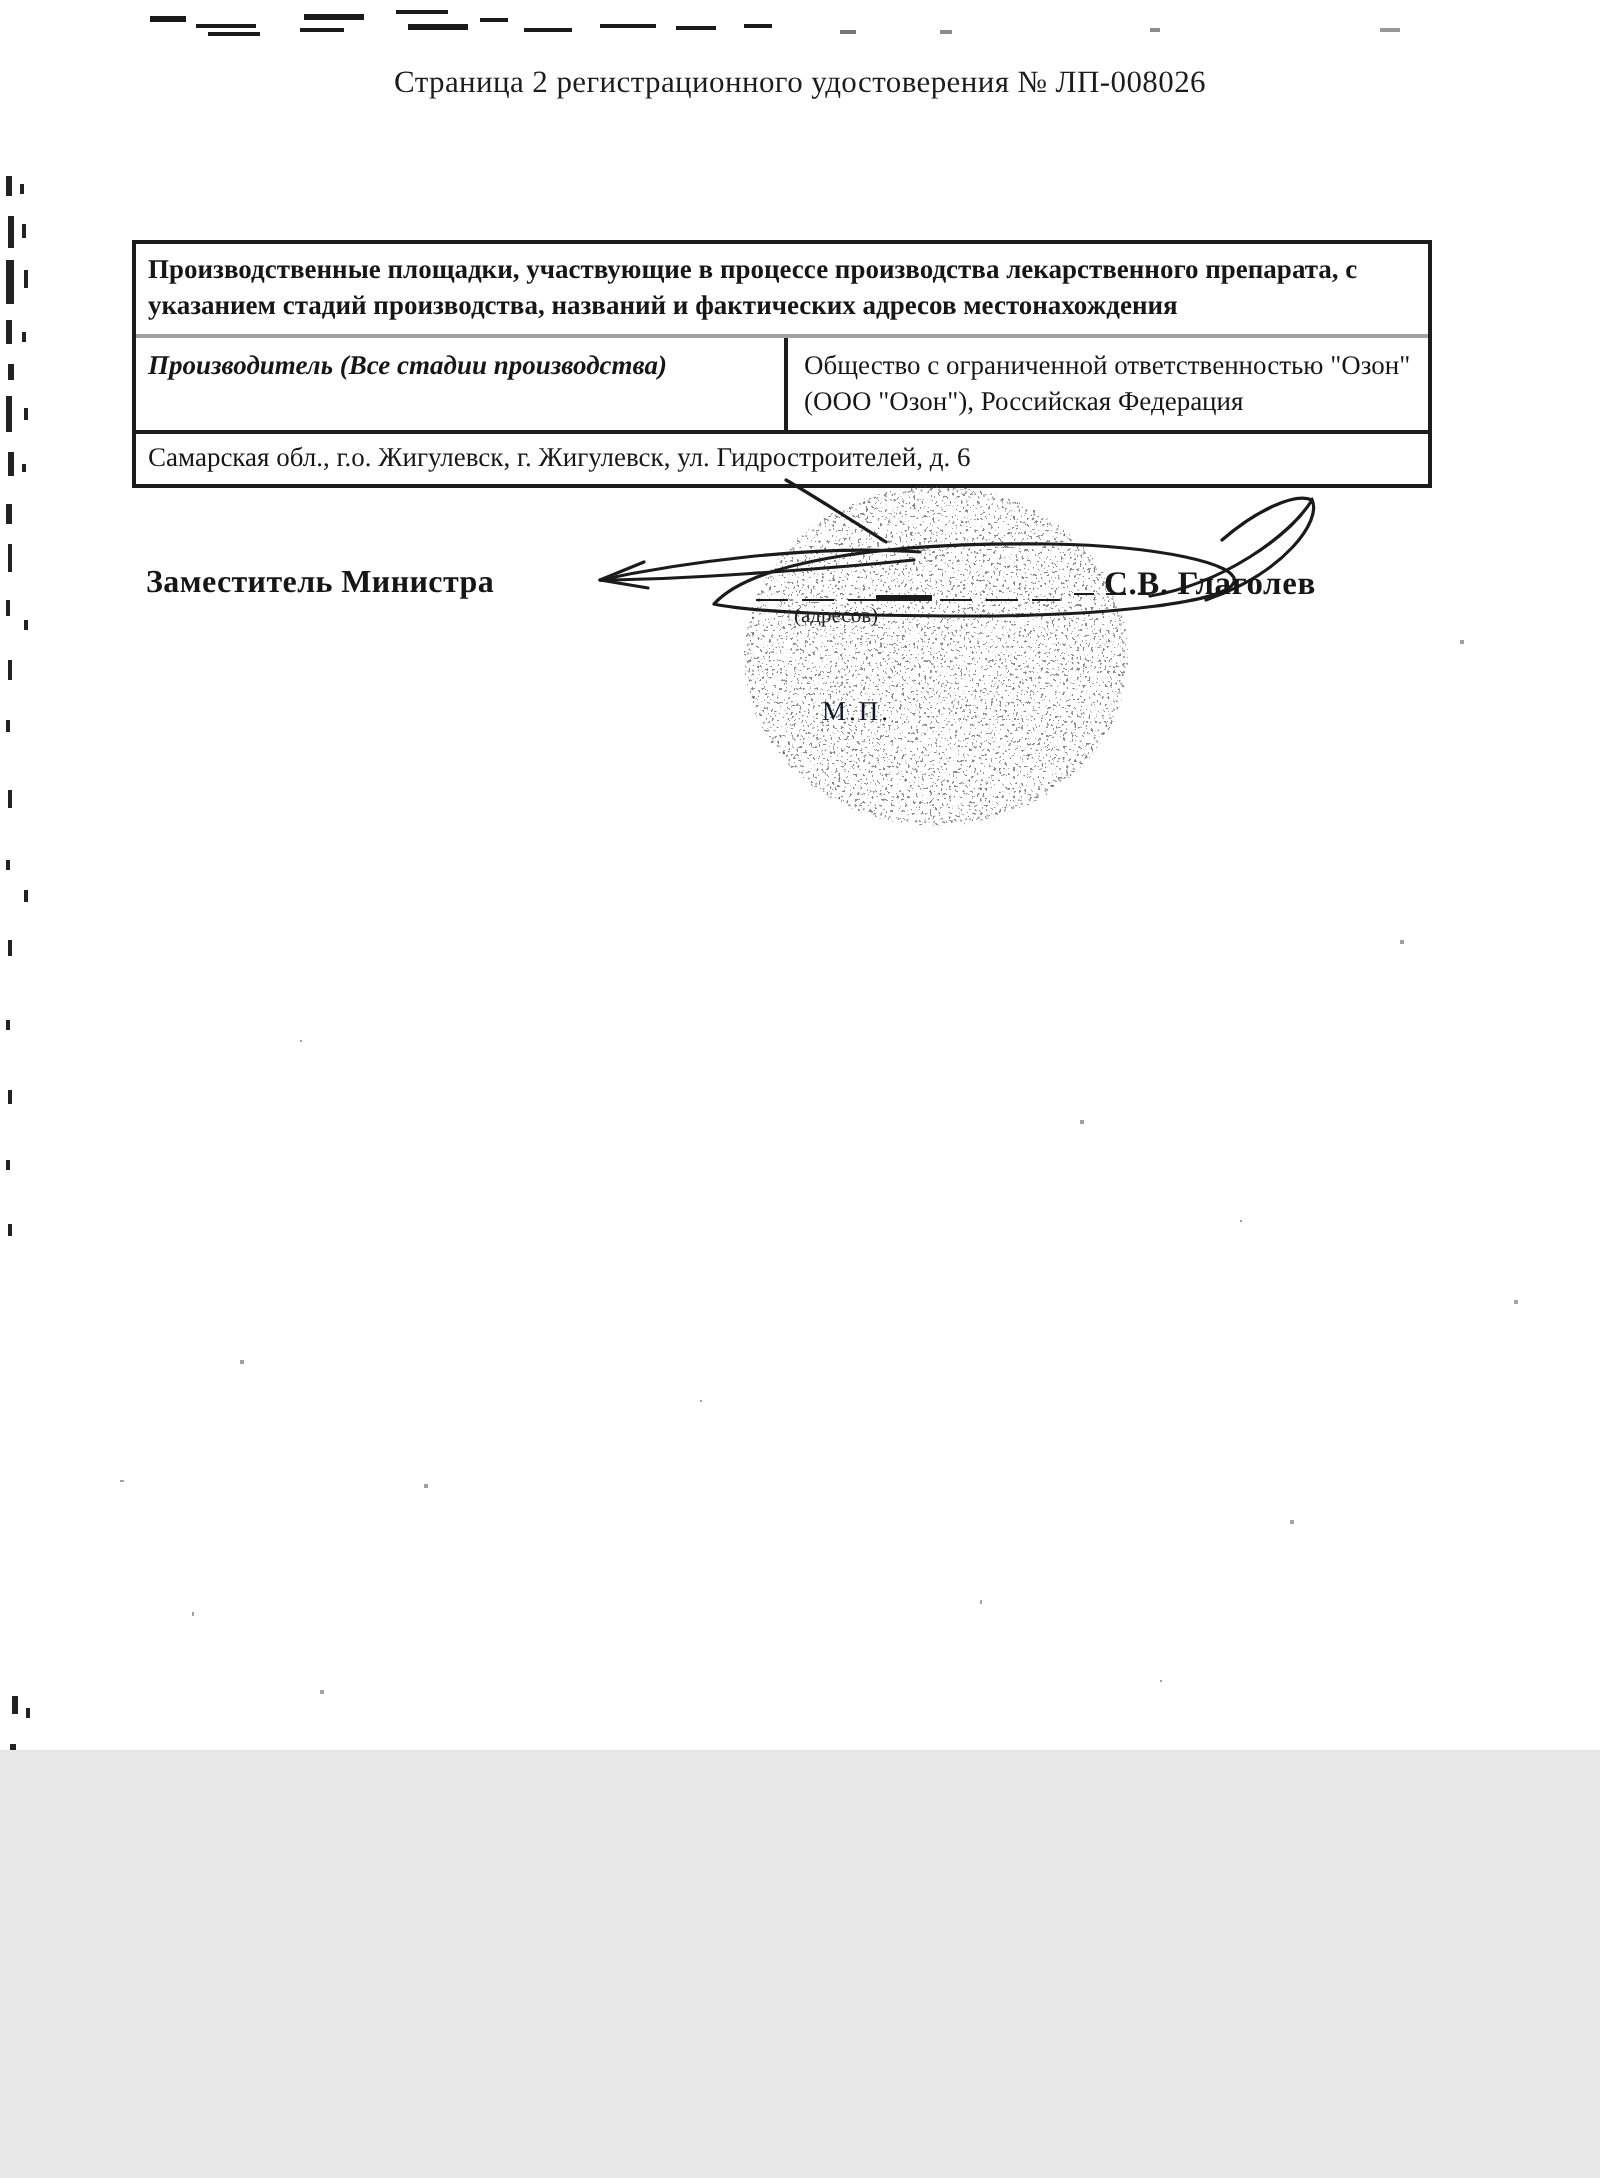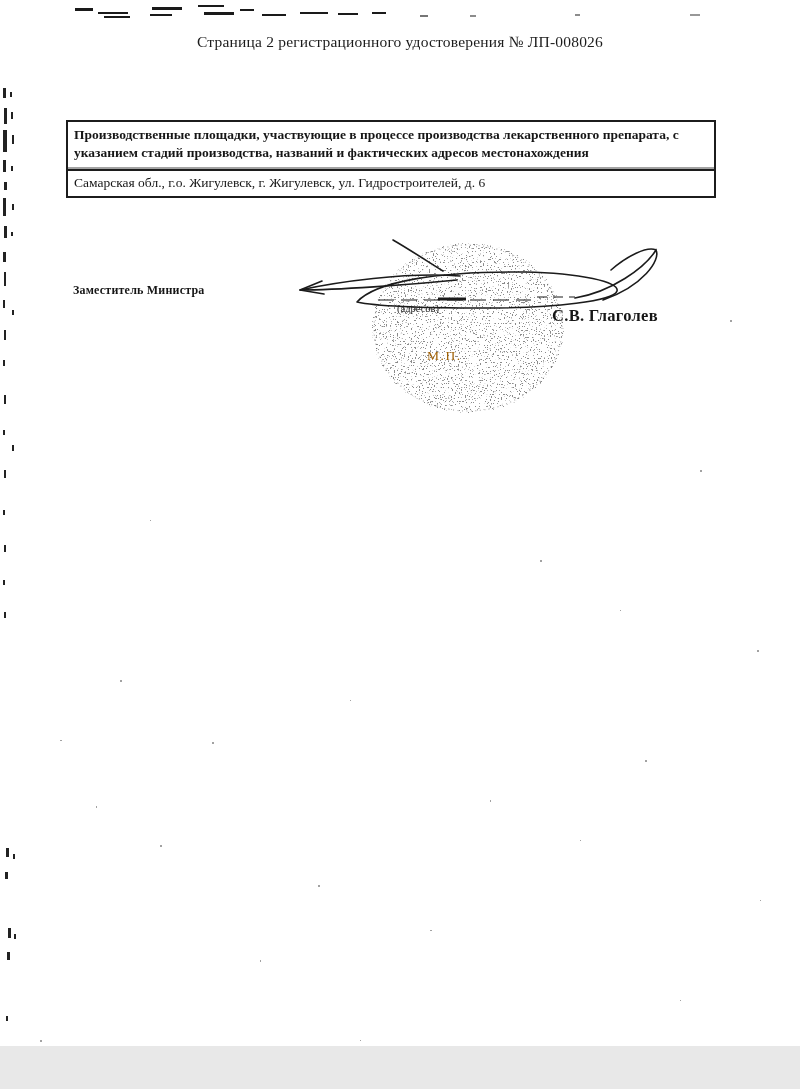--- a/index.html
+++ b/index.html
@@ -1,17 +1,17 @@
 <!DOCTYPE html>
 <html><head>
 <meta charset="utf-8">
 <style>
   html,body{margin:0;padding:0;background:#e8e8e8;}
   .page{
-    position:relative;width:800px;height:1046px;background:#ffffff;
+    position:relative;width:800px;height:875px;background:#ffffff;
     font-family:"Liberation Serif", serif;color:#161616;overflow:hidden;
     margin:0 auto;
   }
   .doc-header{
     position:absolute;top:33px;left:0;width:100%;text-align:center;
     font-size:15.5px;letter-spacing:.2px;color:#1c1c1c;
   }
   
   .prod-table{
     position:absolute;left:66px;top:120px;width:646px;
@@ -21,38 +21,40 @@
     font-weight:bold;padding:4px 10px 5px 6px;border-bottom:2px solid #a3a3a3;
   }
   .t-row2{display:flex;border-bottom:2px solid #1c1c1c;}
   .t-cell-left{
     width:312px;flex:0 0 312px;font-weight:bold;font-style:italic;
     padding:5px 6px 12px 6px;
   }
   .t-cell-right{flex:1;border-left:2px solid #1c1c1c;padding:5px 8px 5px 8px;}
   .t-row3{padding:3px 6px 4px 6px;}
   
-  .sig-title{position:absolute;left:73px;top:283px;font-weight:bold;font-size:12px;letter-spacing:.2px;}
-  .sig-name{position:absolute;left:552px;top:282px;font-weight:bold;font-size:16.5px;letter-spacing:.3px;margin-top:24px;}
+  .sig-title{position:absolute;left:73px;top:283px;font-weight:bold;font-size:16px;letter-spacing:.2px;}
+  .sig-name{position:absolute;left:552px;top:282px;font-weight:bold;font-size:16.5px;letter-spacing:.3px;}
   .sig-caption{position:absolute;left:397px;top:303px;font-size:10.5px;color:#222;}
-  .stamp-label{position:absolute;left:427px;top:348px;font-size:13.5px;letter-spacing:1.5px;color:#a16207;}
+  .stamp-label{position:absolute;left:411px;top:348px;font-size:13.5px;letter-spacing:1.5px;color:#0f172a;}
   .signature-svg{position:absolute;left:275px;top:238px;width:400px;height:82px;}
   .stamp-svg{position:absolute;left:368px;top:240px;width:200px;height:176px;}
   .noise-svg{position:absolute;left:0;top:0;width:800px;height:1089px;pointer-events:none;}
 </style>
 </head>
 <body>
 
 <div class="page">
 
   <div class="doc-header">Страница 2 регистрационного удостоверения № ЛП-008026</div>
 
   <div class="prod-table">
     <div class="t-header">Производственные площадки, участвующие в процессе производства лекарственного препарата, с указанием стадий производства, названий и фактических адресов местонахождения</div>
     <div class="t-row2">
+      <div class="t-cell-left">Производитель (Все стадии производства)</div>
+      <div class="t-cell-right">Общество с ограниченной ответственностью "Озон" (ООО "Озон"), Российская Федерация</div>
     </div>
     <div class="t-row3">Самарская обл., г.о. Жигулевск, г. Жигулевск, ул. Гидростроителей, д. 6</div>
   </div>
 
   <svg class="stamp-svg" viewBox="0 0 200 176" aria-hidden="true">
     <defs>
       <filter id="speck" x="-5%" y="-5%" width="110%" height="110%">
         <feTurbulence type="fractalNoise" baseFrequency="0.72" numOctaves="2" seed="11" result="n"></feTurbulence>
         <feColorMatrix in="n" type="matrix" values="0 0 0 0 0.10  0 0 0 0 0.10  0 0 0 0 0.10  0 0 0 16 -10"></feColorMatrix>
       </filter>

